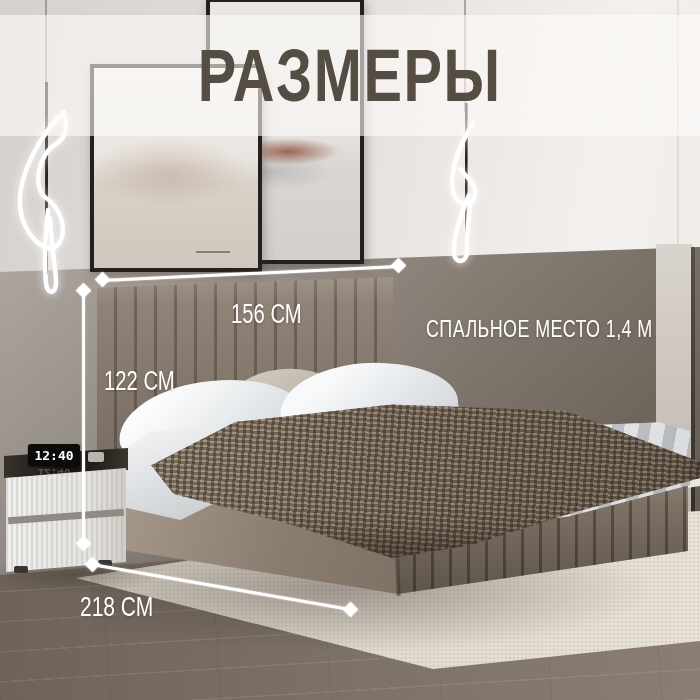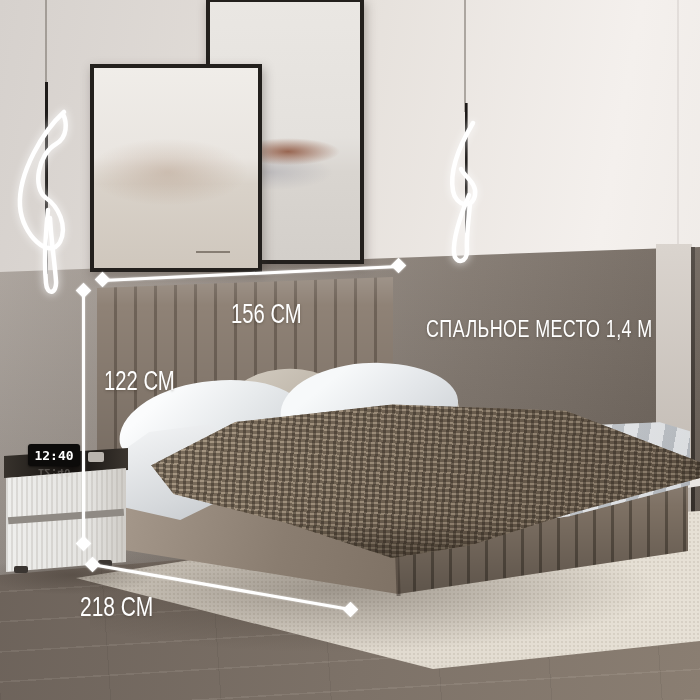--- a/index.html
+++ b/index.html
@@ -208,14 +208,17 @@
   <div class="abs dia" style="left:78px;top:538px;"></div>
   <div class="abs mlabel" style="left:104px;top:366px;font-size:27px;transform:scaleX(.75);">122 СМ</div>
 
   <div class="abs mline" style="left:92px;top:563px;width:262px;height:2.5px;transform:rotate(9.9deg);transform-origin:0 50%;"></div>
   <div class="abs dia" style="left:87px;top:559px;"></div>
   <div class="abs dia" style="left:345px;top:604px;"></div>
   <div class="abs mlabel" style="left:80px;top:591px;font-size:28px;transform:scaleX(.75);">218 СМ</div>
 
   <div class="abs mlabel" style="left:426px;top:316px;font-size:23px;letter-spacing:.5px;transform:scaleX(.78);">СПАЛЬНОЕ МЕСТО 1,4 М</div>
 
+  <div class="abs title-band">
+    <div class="page-title">РАЗМЕРЫ</div>
+  </div>
 
 </div>
 
 </body></html>

